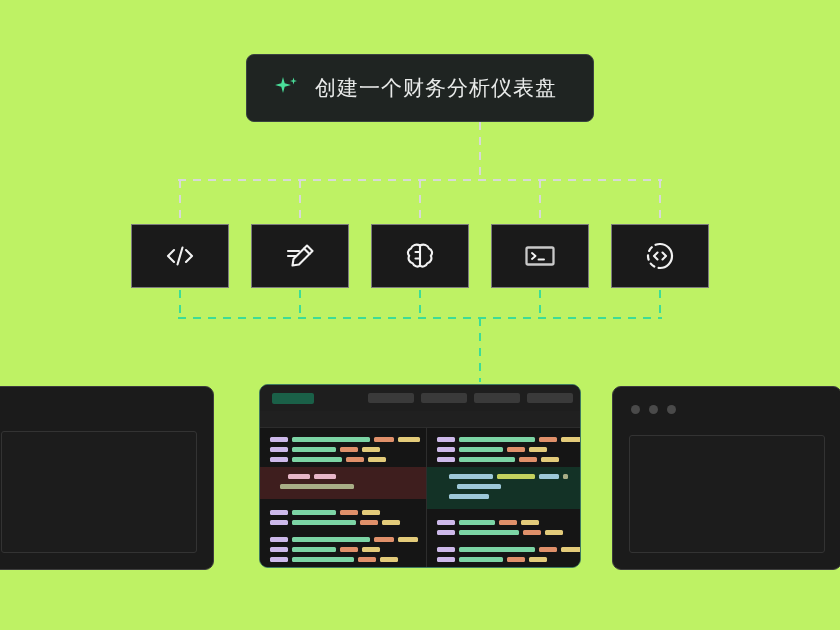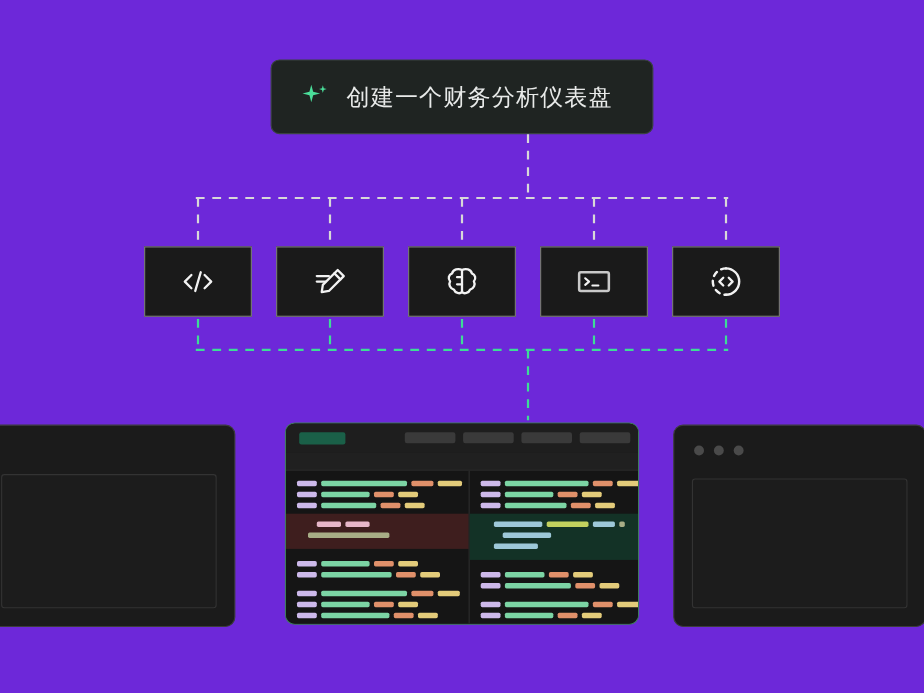--- a/index.html
+++ b/index.html
@@ -2,21 +2,21 @@
 <html><head>
 <meta charset="utf-8">
 <style>
   * { box-sizing: border-box; margin: 0; padding: 0; }
   html, body {
     width: 840px; height: 630px;
     background: #161616;
     font-family: "Liberation Sans", sans-serif;
     overflow: hidden;
   }
-  #stage { position: relative; width: 840px; height: 630px; background: #6d28d9; }
+  #stage { position: relative; width: 840px; height: 630px; background: #bef264; }
 
   
   #prompt-card {
     position: absolute; left: 246px; top: 54px;
     width: 348px; height: 68px;
     background: #1f2422;
     border: 1px solid #3a4340;
     border-radius: 8px;
     display: flex; align-items: center;
     padding-left: 26px; gap: 16px;

